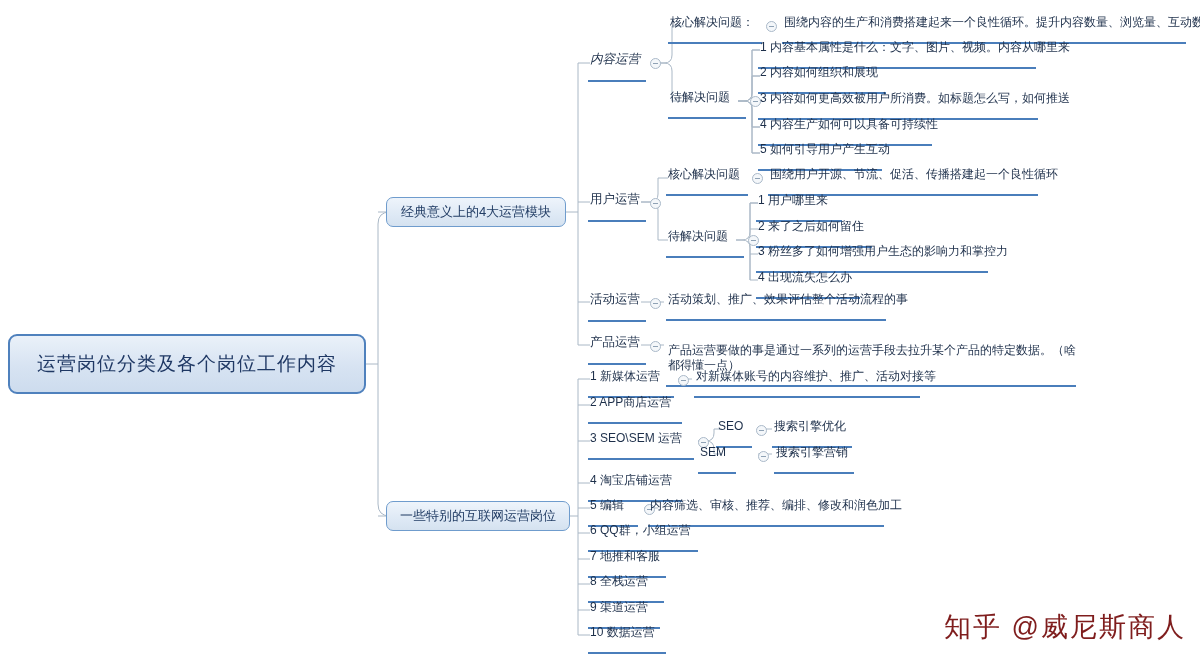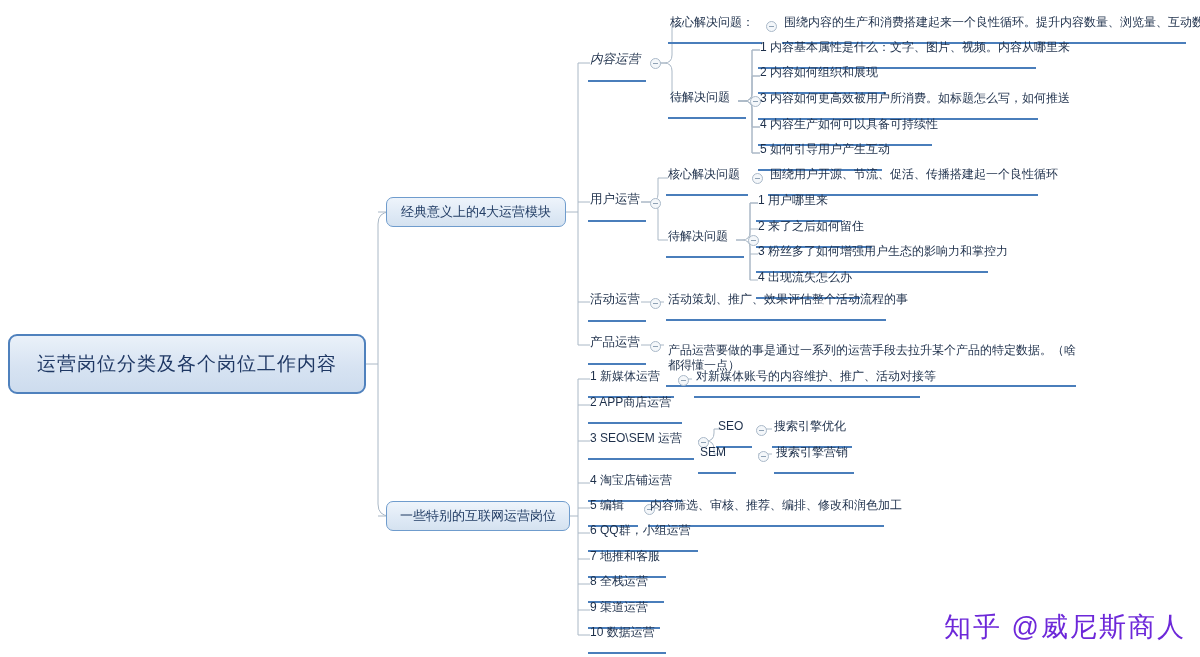--- a/index.html
+++ b/index.html
@@ -94,21 +94,21 @@
     width: 5px;
     height: 1px;
     background: #8fa2b5;
   }
 
   
   .watermark {
     position: absolute;
     right: 14px;
     bottom: 12px;
-    color: #6d28d9;
+    color: #7f1d1d;
     font-size: 27px;
     letter-spacing: 2px;
     white-space: nowrap;
     user-select: none;
   }
 </style>
 </head>
 <body>
 
 <div id="canvas">

